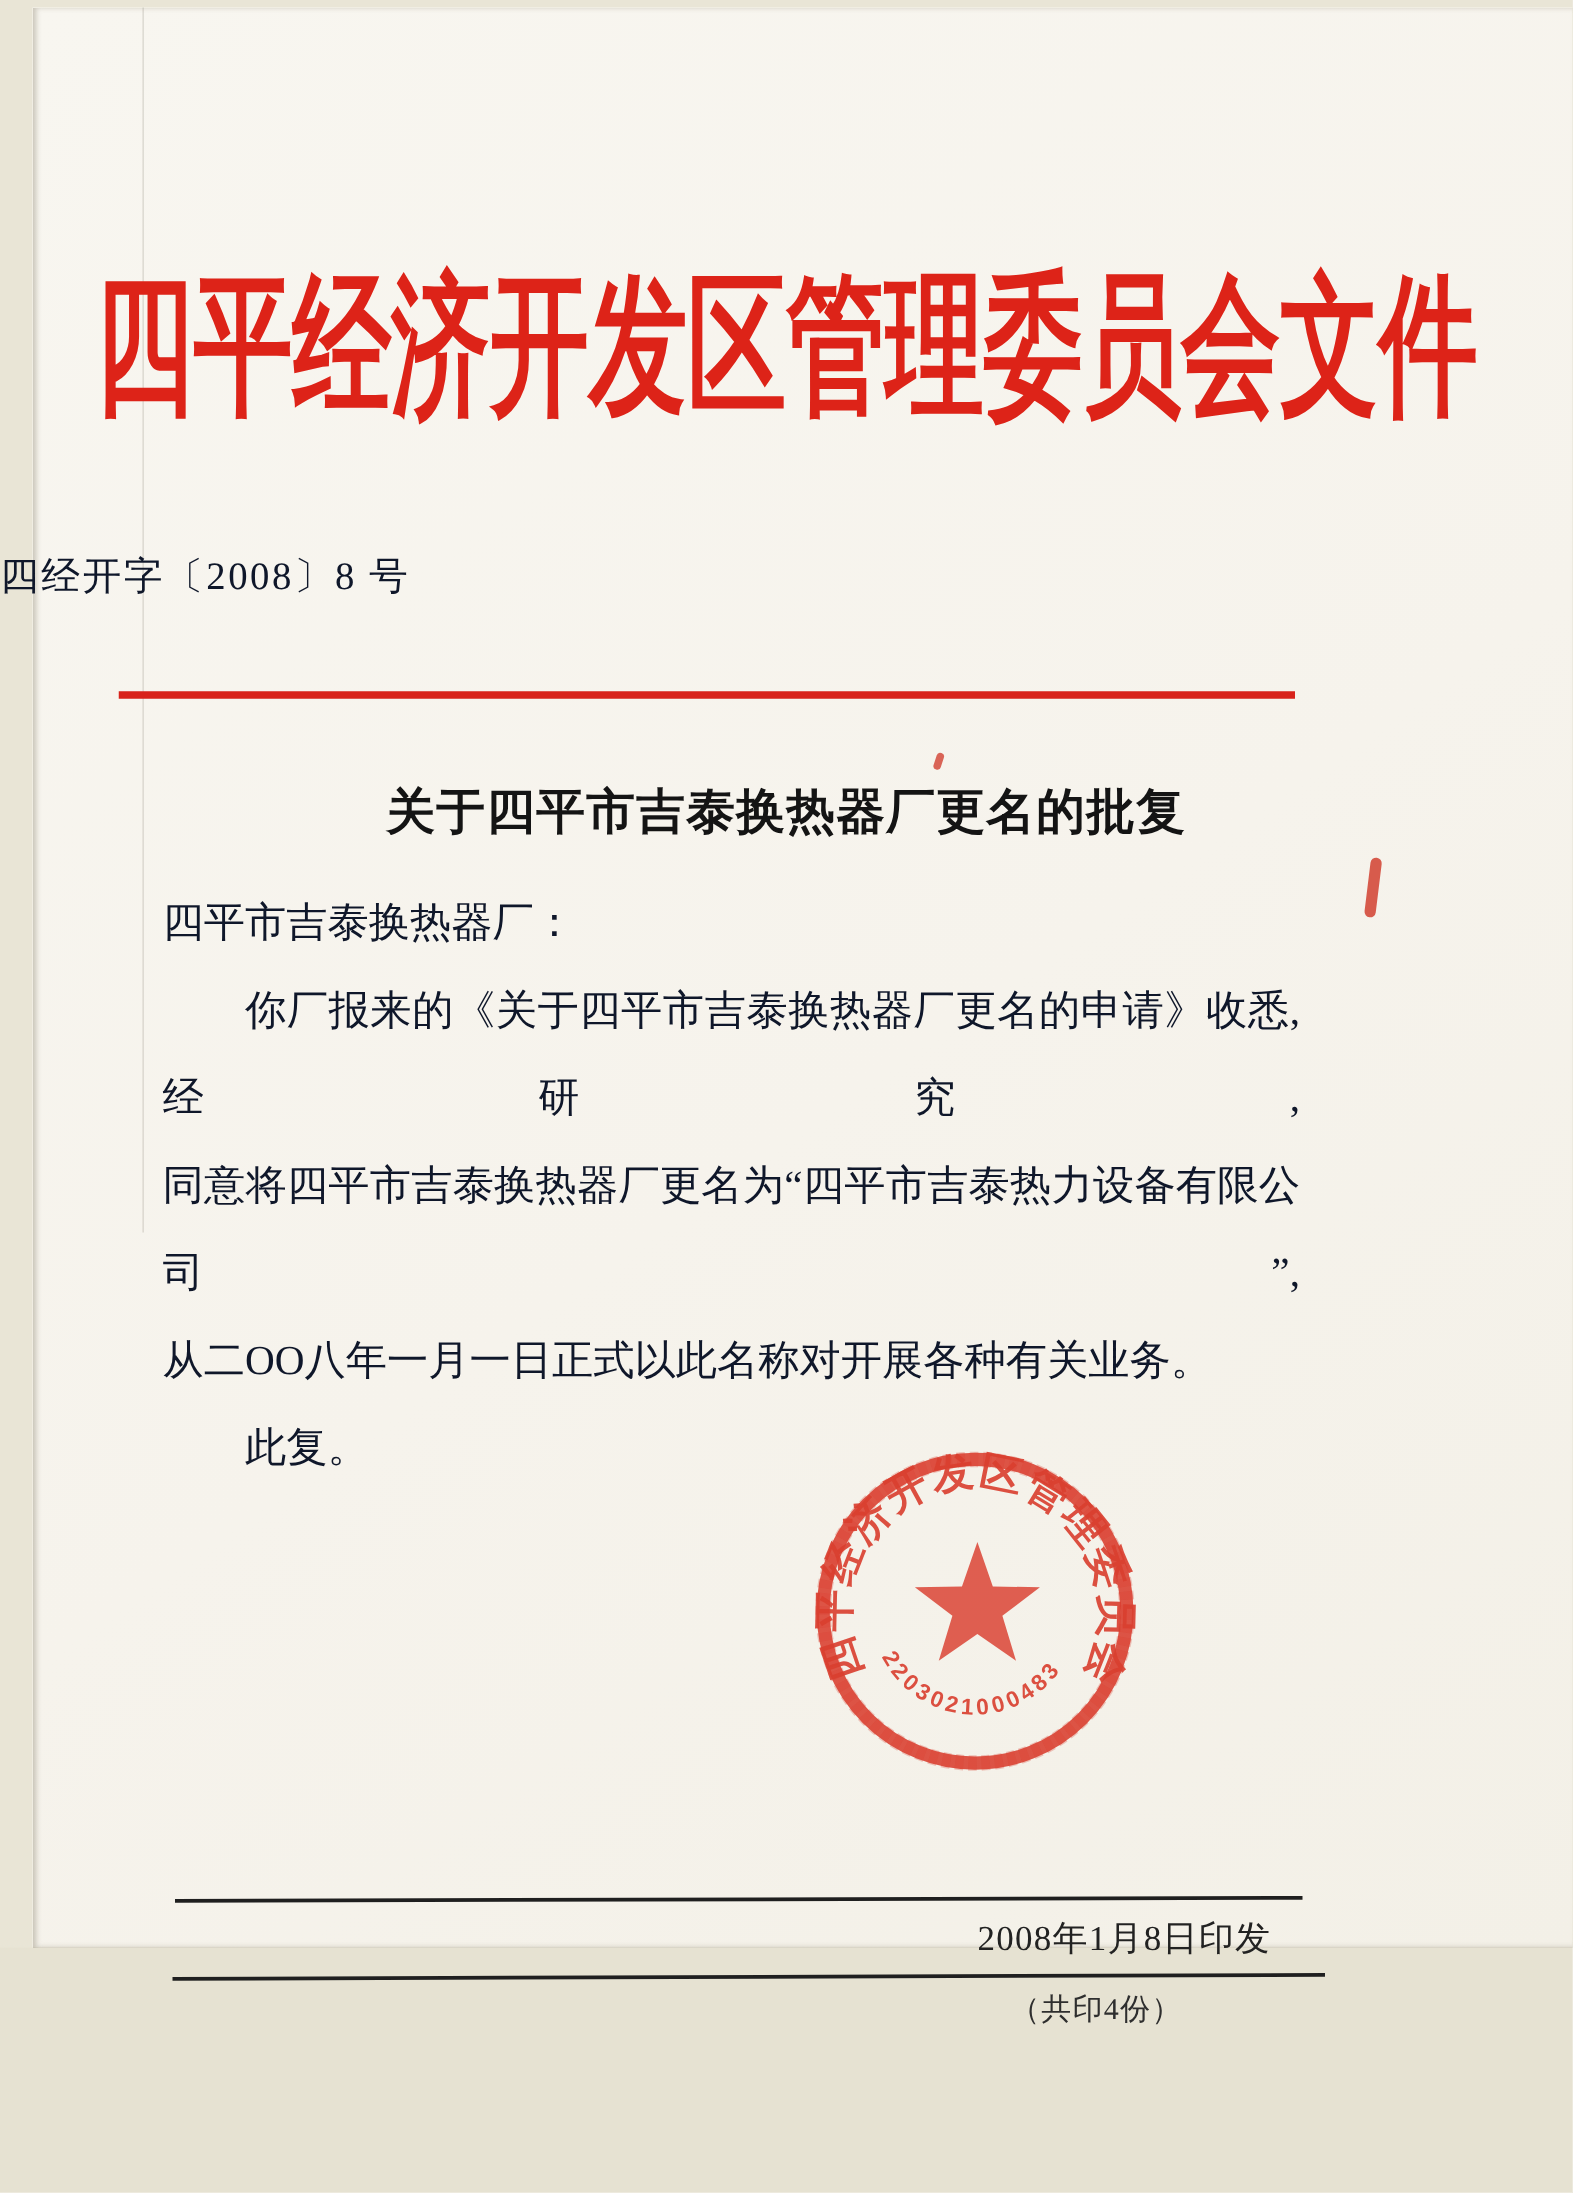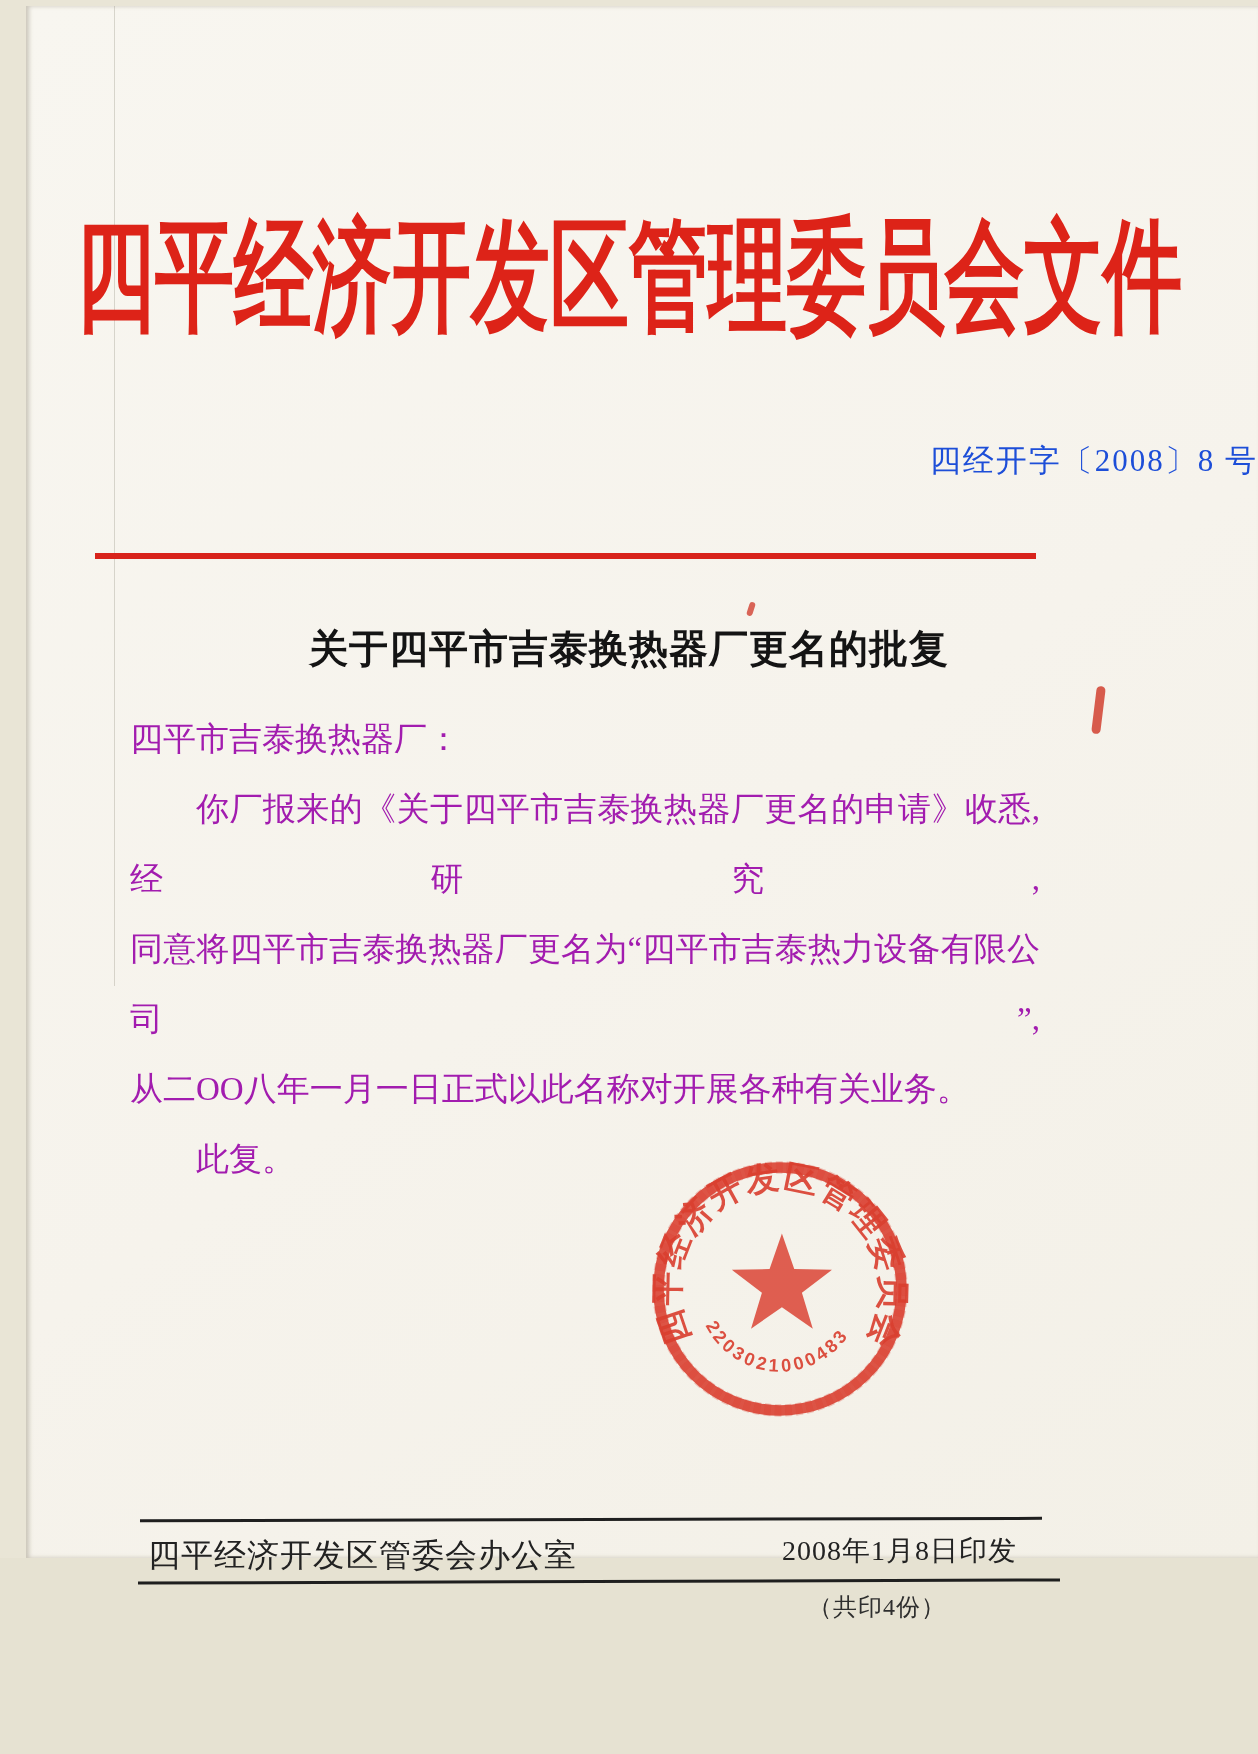--- a/index.html
+++ b/index.html
@@ -22,37 +22,37 @@
 
   .header-title{
     position:absolute;left:0;right:0;top:196px;text-align:center;
     color:#dd2318;
     font-family:"Liberation Sans","DejaVu Sans",sans-serif;
     font-weight:900;font-size:79px;letter-spacing:0px;white-space:nowrap;
   }
   .header-title .stretch{display:inline-block;transform:scaleY(1.55);transform-origin:top center;}
 
   .doc-number{
-    position:absolute;left:0;right:0;top:440px;text-align:right;
-    font-size:31px;color:#1d4ed8;letter-spacing:2px;
+    position:absolute;left:0;right:0;top:440px;text-align:left;
+    font-size:31px;color:#0f172a;letter-spacing:2px;
   }
 
   .red-rule{
     position:absolute;left:95px;top:553px;width:941px;height:6px;
     background:#d8231b;
   }
 
   .doc-title{
     position:absolute;left:0;right:0;top:606px;text-align:center;
     font-family:"Liberation Sans","DejaVu Sans",sans-serif;
     font-weight:700;font-size:39px;color:#141414;letter-spacing:1px;margin-top:16px;
   }
 
   .body-block{position:absolute;left:130px;top:704px;width:910px;
-    font-size:33px;color:#a21caf;line-height:70px;}
+    font-size:33px;color:#0f172a;line-height:70px;}
   .body-line{white-space:nowrap;}
   .just{text-align:justify;text-align-last:justify;white-space:normal;}
   .indent{text-indent:2em;}
 
   .date-line{
     position:absolute;left:612px;top:1300px;
     font-size:35px;color:#151515;letter-spacing:4px;white-space:nowrap;
   }
 
   .seal{
@@ -130,21 +130,20 @@
         <textPath href="#sealTopArc">四平经济开发区管理委员会</textPath>
       </text>
       <text font-family="Liberation Sans, DejaVu Sans, sans-serif" font-size="19" font-weight="700" fill="#e03020" letter-spacing="3.5" opacity="0.9">
         <textPath href="#sealBottomArc">2203021000483</textPath>
       </text>
     </svg>
 
 
     <div class="hr1"></div>
 
-    <div class="footer-office">四平经济开发区管委会办公室</div>
     <div class="footer-date">2008年1月8日印发</div>
 
     <div class="hr2"></div>
 
     <div class="copies-note">（共印4份）</div>
 
     <div class="artifact smudge"></div>
     <div class="artifact fleck"></div>
 
   </div>

